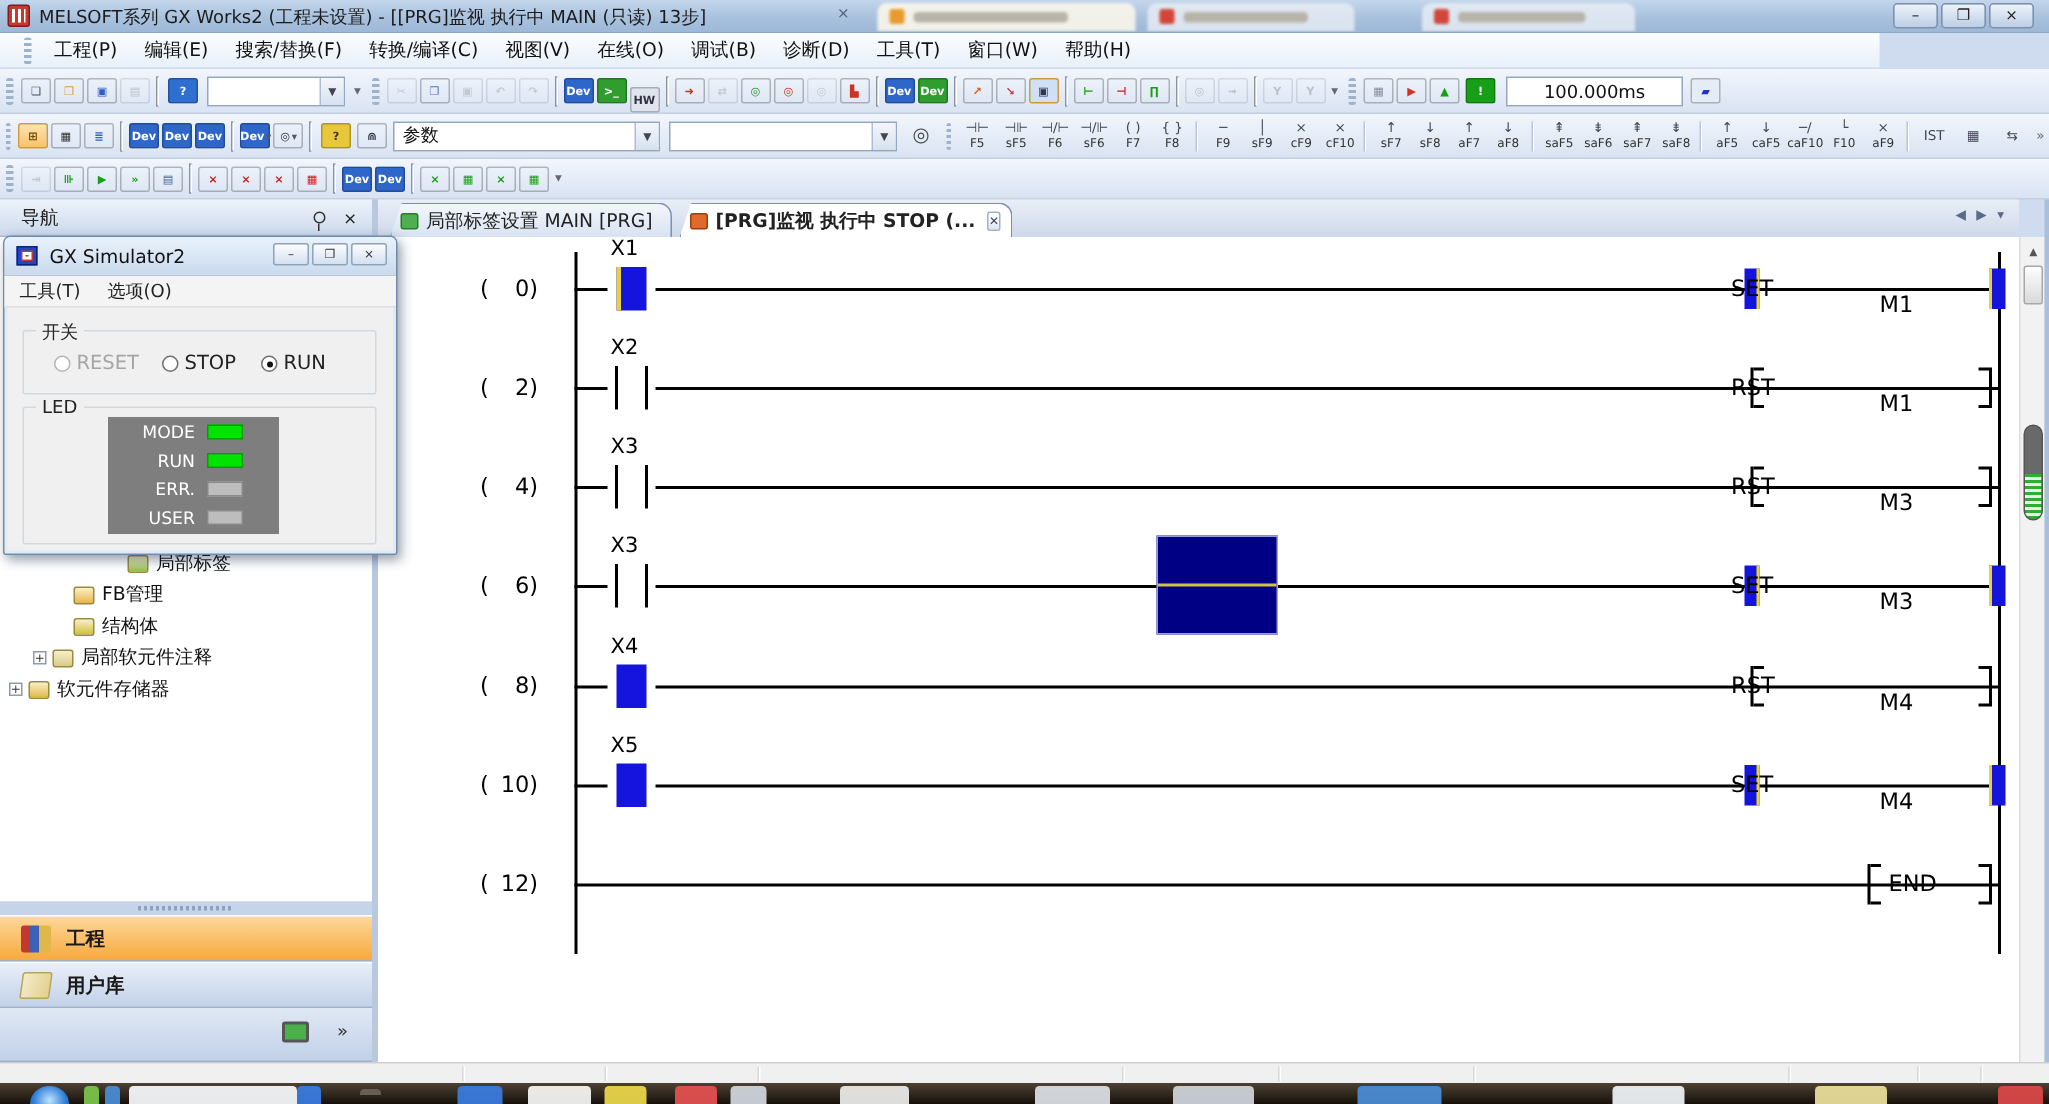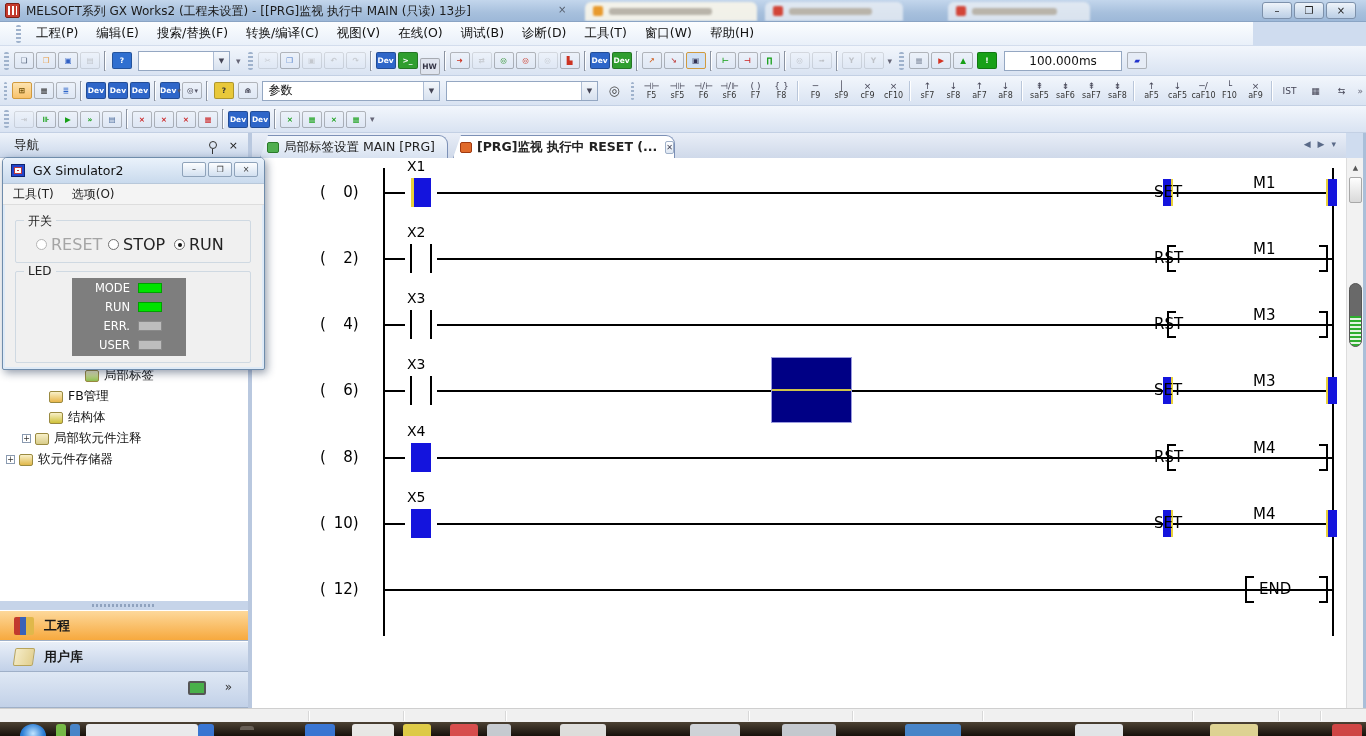--- a/index.html
+++ b/index.html
@@ -101,21 +101,21 @@
   .railblk{position:absolute;left:1074px;top:20px;width:11px;height:27px;background:#1414dd;border-left:2px solid #e8d23c}
   .brl,.brr{position:absolute;top:20px;width:8px;height:27px}
   .brl{border-left:2px solid #000}.brr{border-right:2px solid #000}
   .brl:before,.brl:after,.brr:before,.brr:after{content:"";position:absolute;width:7px;height:2px;background:#000}
   .brl:before{left:0;top:0}.brl:after{left:0;bottom:0}
   .brr:before{right:0;top:0}.brr:after{right:0;bottom:0}
   .brl{left:915px}.brr{left:1068px}
   .brl.end{left:993px}
   .itext{position:absolute;left:902px;top:33px;transform:translateY(-50%);font-size:15px;color:#000}
   .itext.end{left:1007px}
-  .ioperand{position:absolute;left:1001px;top:24px;transform:translateY(-50%);font-size:15px;color:#000}
+  .ioperand{position:absolute;left:1001px;top:44px;transform:translateY(-50%);font-size:15px;color:#000}
   .cursor{position:absolute;left:519px;top:199px;width:81px;height:66px;background:#000085;border:1px solid #9a9ade;z-index:5}
   .cursor:after{content:"";position:absolute;left:0;top:31px;width:100%;height:2px;background:#cfc24a}
 
   
   .vscroll{position:absolute;left:1346px;top:158px;width:17px;height:550px;background:#f2f2f2;border-left:1px solid #ddd}
   .sbbtn{position:absolute;left:1px;width:15px;height:15px;display:flex;align-items:center;justify-content:center;font-size:7px;color:#555}
   .sbthumb{position:absolute;left:2px;top:19px;width:13px;height:26px;background:linear-gradient(#fefefe,#d9d9d9);border:1px solid #a8a8a8;border-radius:2px}
   .sbpill{position:absolute;left:2px;top:125px;width:13px;height:64px;border-radius:7px;background:#696969;overflow:hidden;border:1px solid #555}
   .sbpill i{position:absolute;left:0;bottom:0;width:100%;height:30px;background:repeating-linear-gradient(180deg,#2fae2f 0 2px,#e4f4e4 2px 4px)}
   .rborder{position:absolute;left:1363px;top:133px;width:3px;height:575px;background:#aabfd9}
@@ -130,21 +130,21 @@
   .simt{position:absolute;left:30px;top:5px;font-size:12.5px;color:#111}
   .simbtns{position:absolute;right:6px;top:4px;display:flex;gap:2px}
   .simbtn{width:24px;height:15px;border:1px solid #8fa3ba;border-radius:2px;background:linear-gradient(rgba(255,255,255,.9),rgba(210,224,240,.8));
     font-size:8px;color:#333;display:flex;align-items:center;justify-content:center}
   .simmenu{height:21px;background:#f4f4f4;border-bottom:1px solid #ddd;display:flex;align-items:center;gap:18px;padding-left:10px}
   .simmenu span{font-size:12px;color:#222}
   .grp{position:absolute;left:12px;width:236px;border:1px solid #cfd9e2;border-radius:2px}
   .grp .glabel{position:absolute;left:8px;top:-8px;background:#f0f0f0;padding:0 4px;font-size:12px;color:#222}
   .grp.sw{top:62px;height:43px}
   .grp.led{top:113px;height:92px}
-  .radio{display:flex;align-items:center;font-size:16px;color:#222;position:absolute}
+  .radio{display:flex;align-items:center;font-size:13px;color:#222;position:absolute}
   .radio .rc{width:11px;height:11px;border:1px solid #707070;border-radius:50%;background:#fff;margin-right:4px;position:relative}
   .radio.sel .rc:after{content:"";position:absolute;left:2.5px;top:2.5px;width:4px;height:4px;border-radius:50%;background:#111}
   .radio.dis{color:#a5a5a5}.radio.dis .rc{border-color:#b5b5b5}
   .ledpanel{position:absolute;left:56px;top:6px;width:114px;height:78px;background:#7e7e7e}
   .ledrow{display:flex;align-items:center;height:19px}
   .ledrow .ll{width:58px;text-align:right;font-size:11.5px;color:#fff;margin-right:8px}
   .ledrow .lb{width:24px;height:10px;background:#bdbdbd;border:1px solid #8a8a8a}
   .ledrow.on .lb{background:#00e400;border-color:#00a000}
 
   
@@ -667,21 +667,21 @@
   </div>
   <div class="splitter"></div>
 
   <div class="tabbar">
     <div class="dtab" style="left:8px;width:188px">
       <span class="tico2" style="background:#4fae4f;border:1px solid #2a7a2a"></span>
       <span class="lbl">局部标签设置 MAIN [PRG]</span>
     </div>
     <div class="dtab active" style="left:201px;width:222px">
       <span class="tico2" style="background:#e06a2a;border:1px solid #a03a10"></span>
-      <span class="lbl">[PRG]监视 执行中 RESET (...</span>
+      <span class="lbl">[PRG]监视 执行中 STOP (...</span>
       <span class="tclose">✕</span>
     </div>
     <div class="tabnav">
       <span>◀</span>
         <span>▶</span>
         <span>▾</span>
     </div>
   </div>
 
   <div class="ladder">

